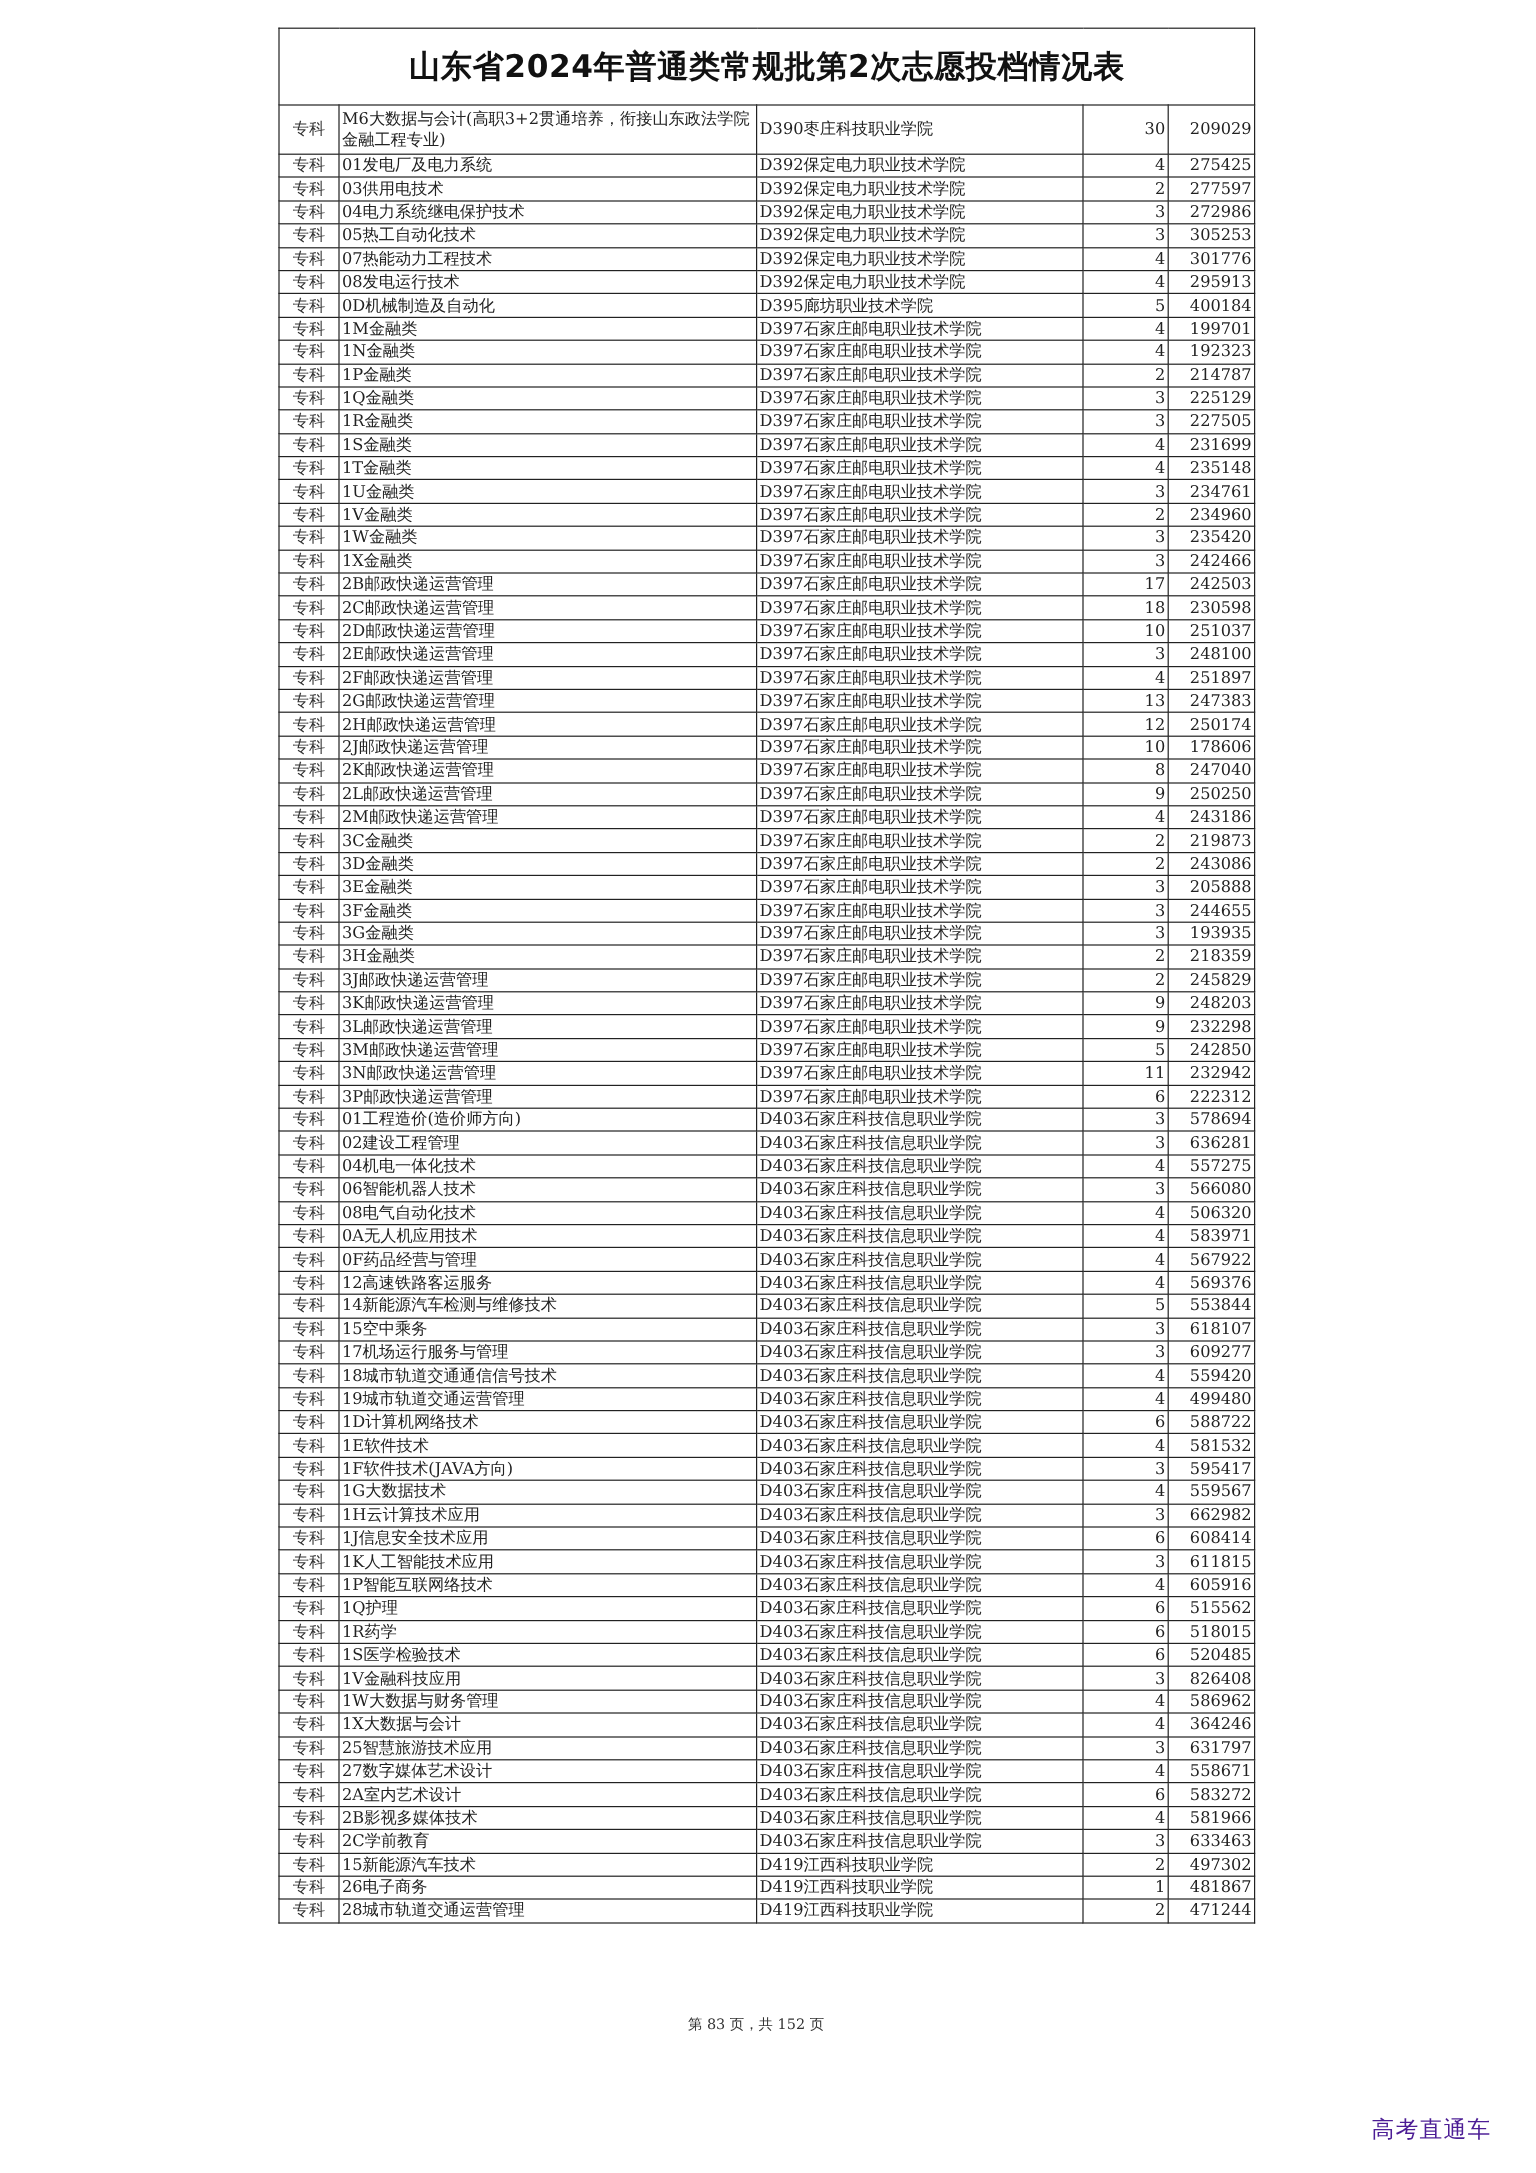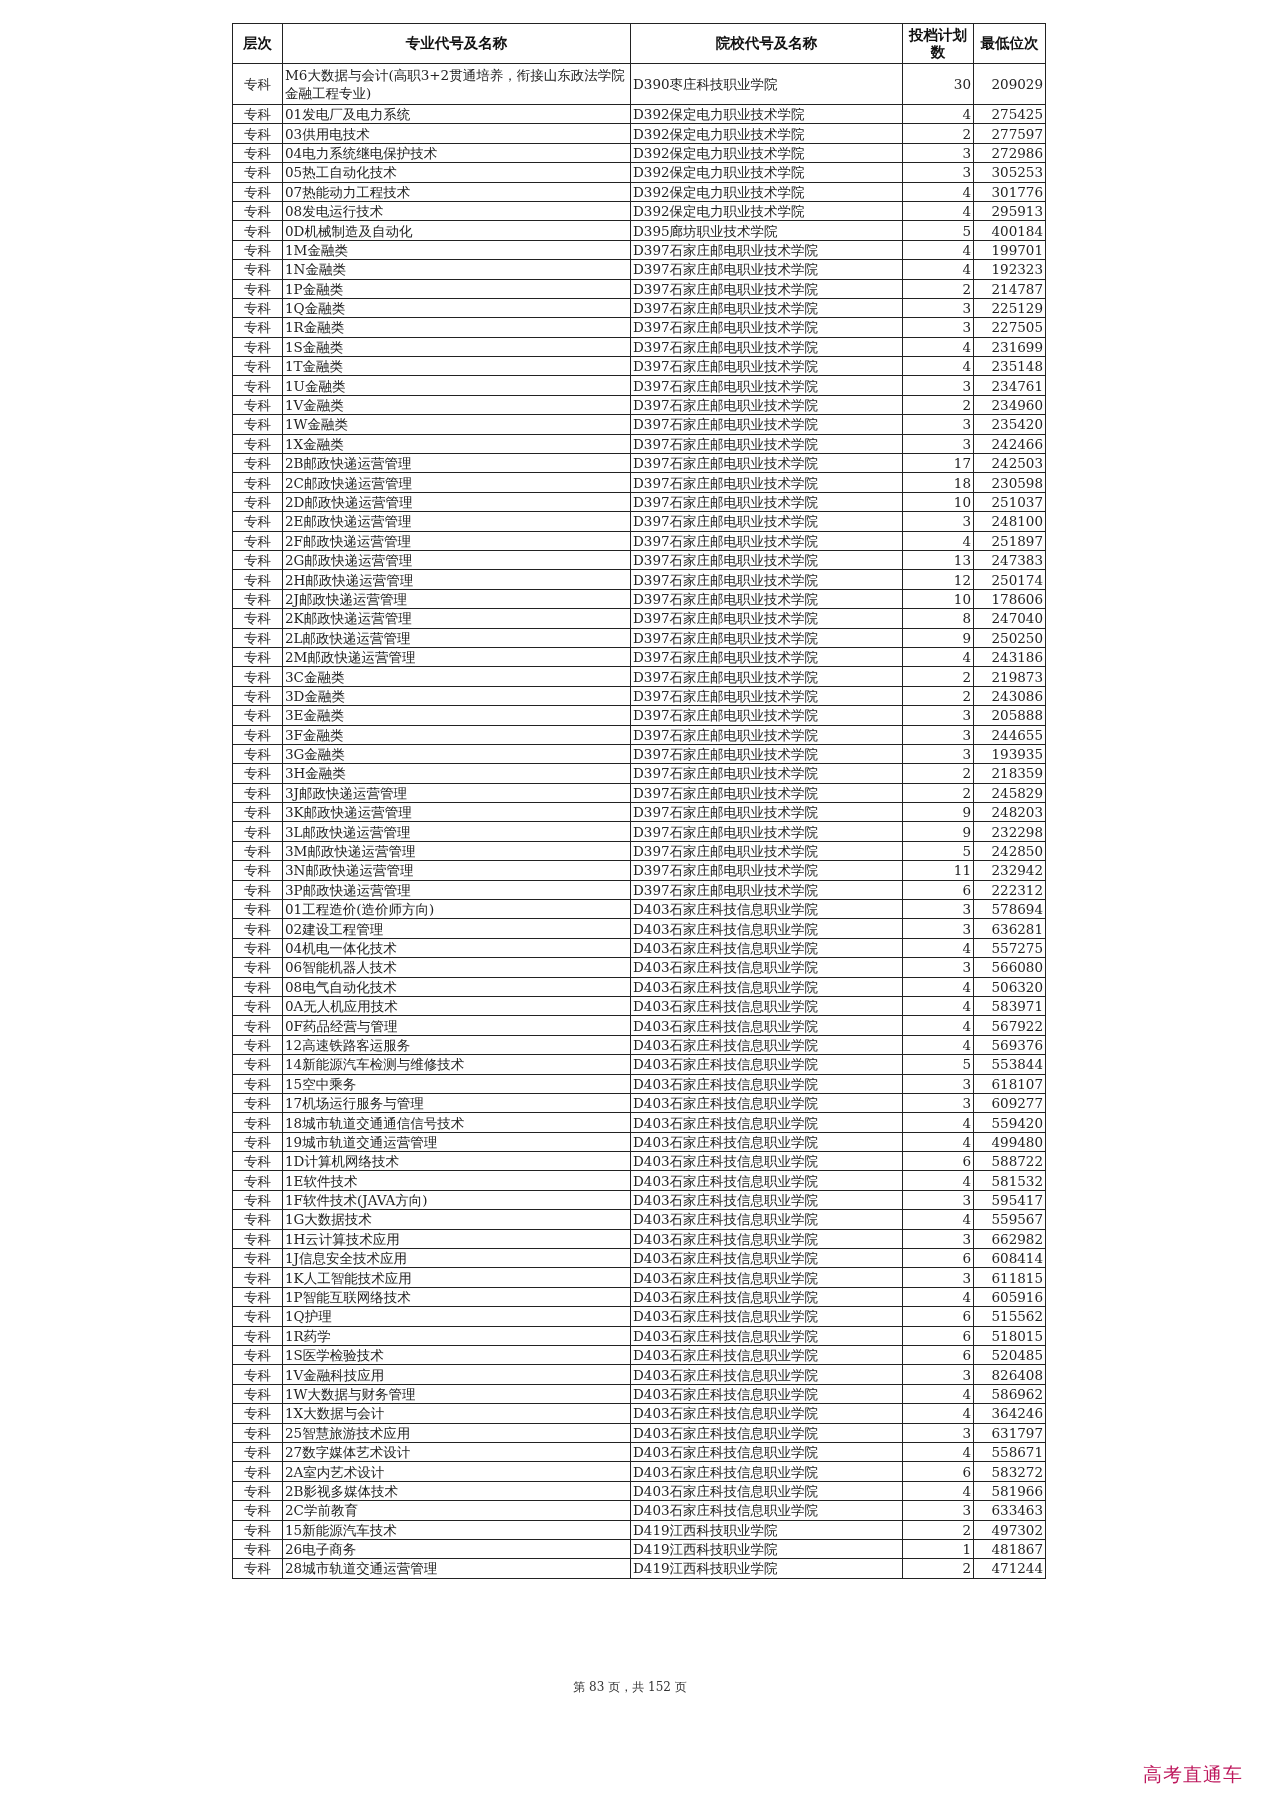--- a/index.html
+++ b/index.html
@@ -18,41 +18,37 @@
   td.level { text-align:center; color:#333; }
   td.major { text-align:left; }
   tr.tall td.major { white-space:normal; line-height:18px;margin-left:28px; }
   td.school { text-align:left; }
   td.num { text-align:right; padding-right:2px; }
   col.c1 { width:50px; } col.c2 { width:348px; } col.c3 { width:272px; }
   col.c4 { width:71px; } col.c5 { width:72px; }
   .footer { position:absolute; top:1679px; left:0; width:1260px; text-align:center;
             font-size:12px; color:#333; }
   .watermark { position:absolute; left:1143px; top:1762px; font-family:Liberation Serif, serif;
-               font-size:19px; color:#be185d; letter-spacing:1px; }
+               font-size:19px; color:#4c1d95; letter-spacing:1px; }
 </style>
 </head>
 <body>
 
 <div class="sheet">
   <table>
     <colgroup>
       <col class="c1">
         <col class="c2">
         <col class="c3">
         <col class="c4">
         <col class="c5">
     </colgroup>
     <thead>
-      <tr class="hdr">
-        <th>层次</th>
-        <th>专业代号及名称</th>
-        <th>院校代号及名称</th>
-        <th>投档计划数</th>
-        <th>最低位次</th>
+      <tr>
+        <th colspan="5" class="title-cell">山东省2024年普通类常规批第2次志愿投档情况表</th>
       </tr>
     </thead>
     <tbody id="rows">
         <tr class="row tall">
           <td class="level">专科</td>
           <td class="major">M6大数据与会计(高职3+2贯通培养，衔接山东政法学院金融工程专业)</td>
           <td class="school">D390枣庄科技职业学院</td>
           <td class="num">30</td>
           <td class="num">209029</td>
         </tr>

